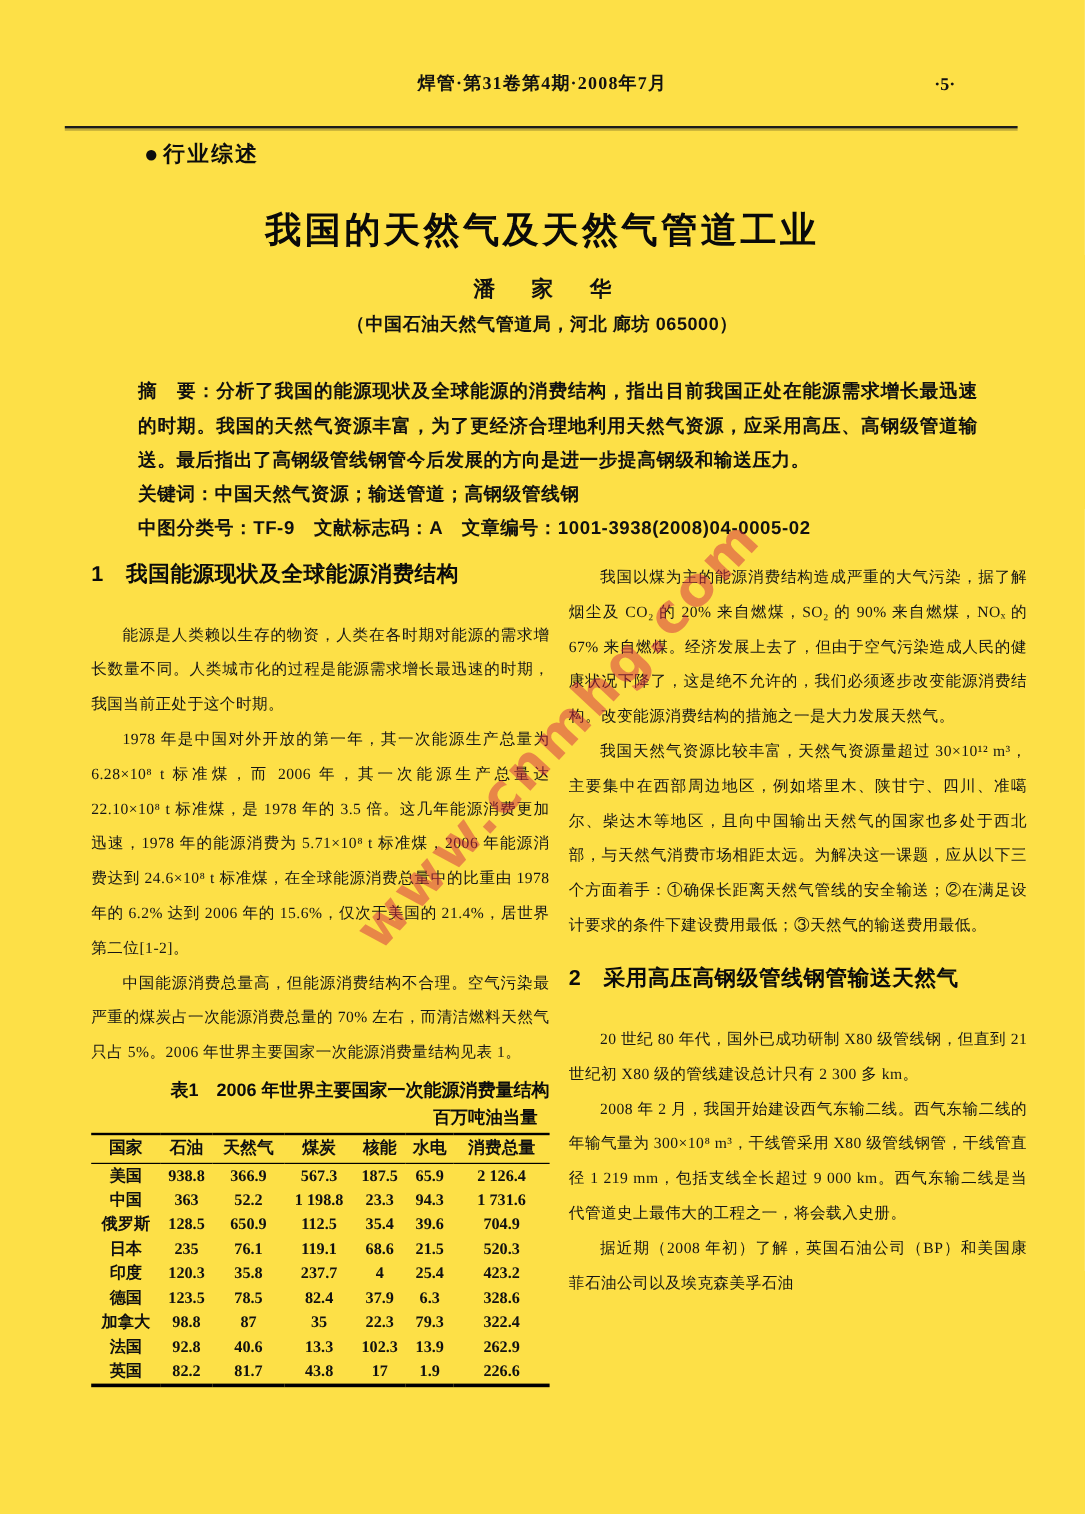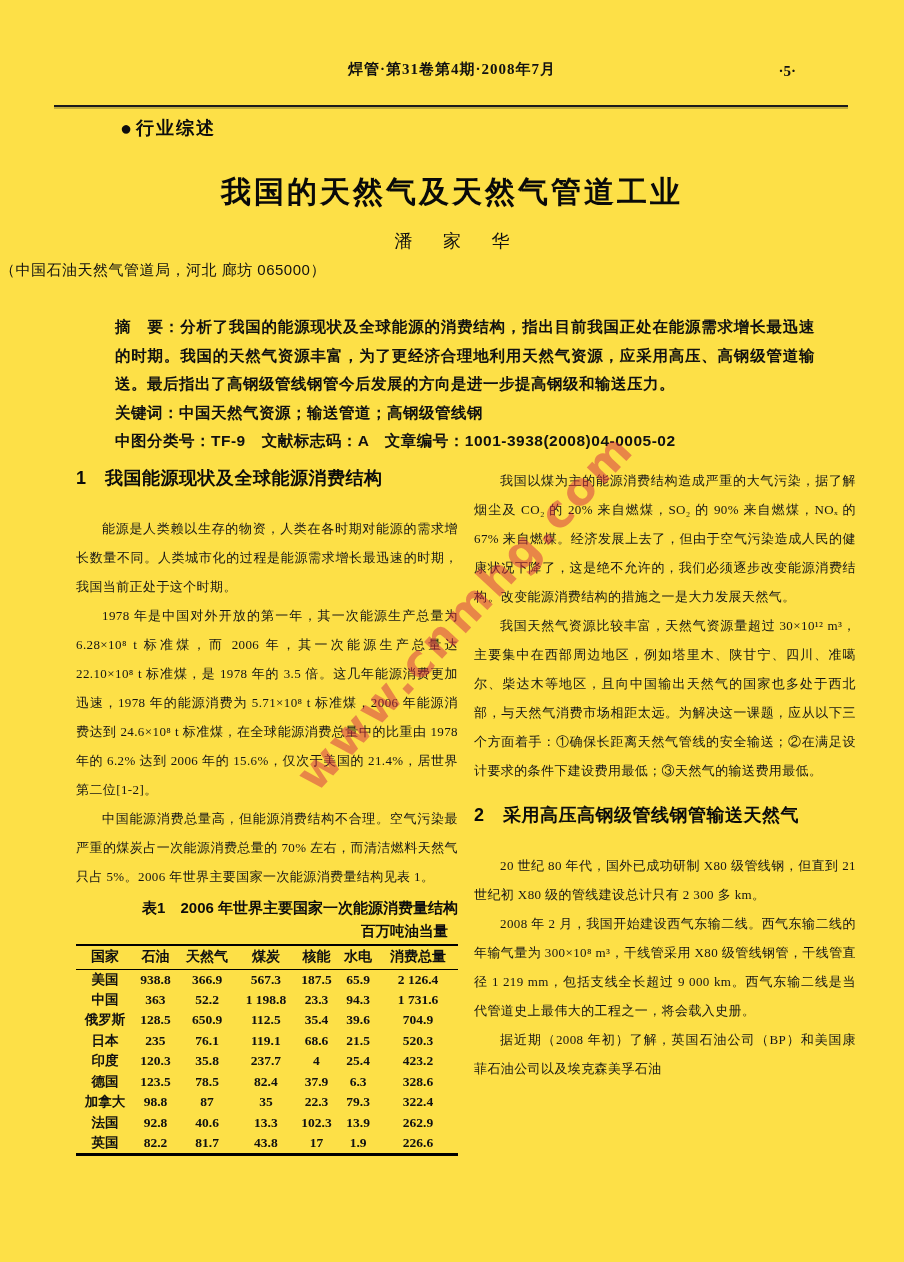--- a/index.html
+++ b/index.html
@@ -41,26 +41,27 @@
   
   .article-title{
     position:absolute;top:152px;left:0;width:100%;
     text-align:center;
     font-family:"Liberation Sans", sans-serif;
     font-weight:bold;font-size:30px;letter-spacing:3px;color:#0a0a0a;
   }
   .author{
     position:absolute;top:229px;left:0;width:100%;
     text-align:center;
-    font-size:18px;font-weight:normal;letter-spacing:13px;text-indent:13px;color:#111;
+    font-size:18px;font-weight:bold;letter-spacing:13px;text-indent:13px;color:#111;
   }
   .affiliation{
     position:absolute;top:261px;left:0;width:100%;
-    font-family:"Liberation Sans", sans-serif;
-    font-weight:normal;font-size:15px;color:#111;letter-spacing:.5px;
+    text-align:center;
+    font-family:"Liberation Sans", sans-serif;
+    font-weight:bold;font-size:15px;color:#111;letter-spacing:.5px;
   }
   
   .abstract-block{
     position:absolute;top:313px;left:115px;width:700px;
     font-family:"Liberation Sans", sans-serif;
     font-weight:bold;font-size:15.5px;line-height:28.5px;
     text-align:justify;color:#101010;letter-spacing:.5px;
   }
   .abstract-block p{margin:0;}
   

